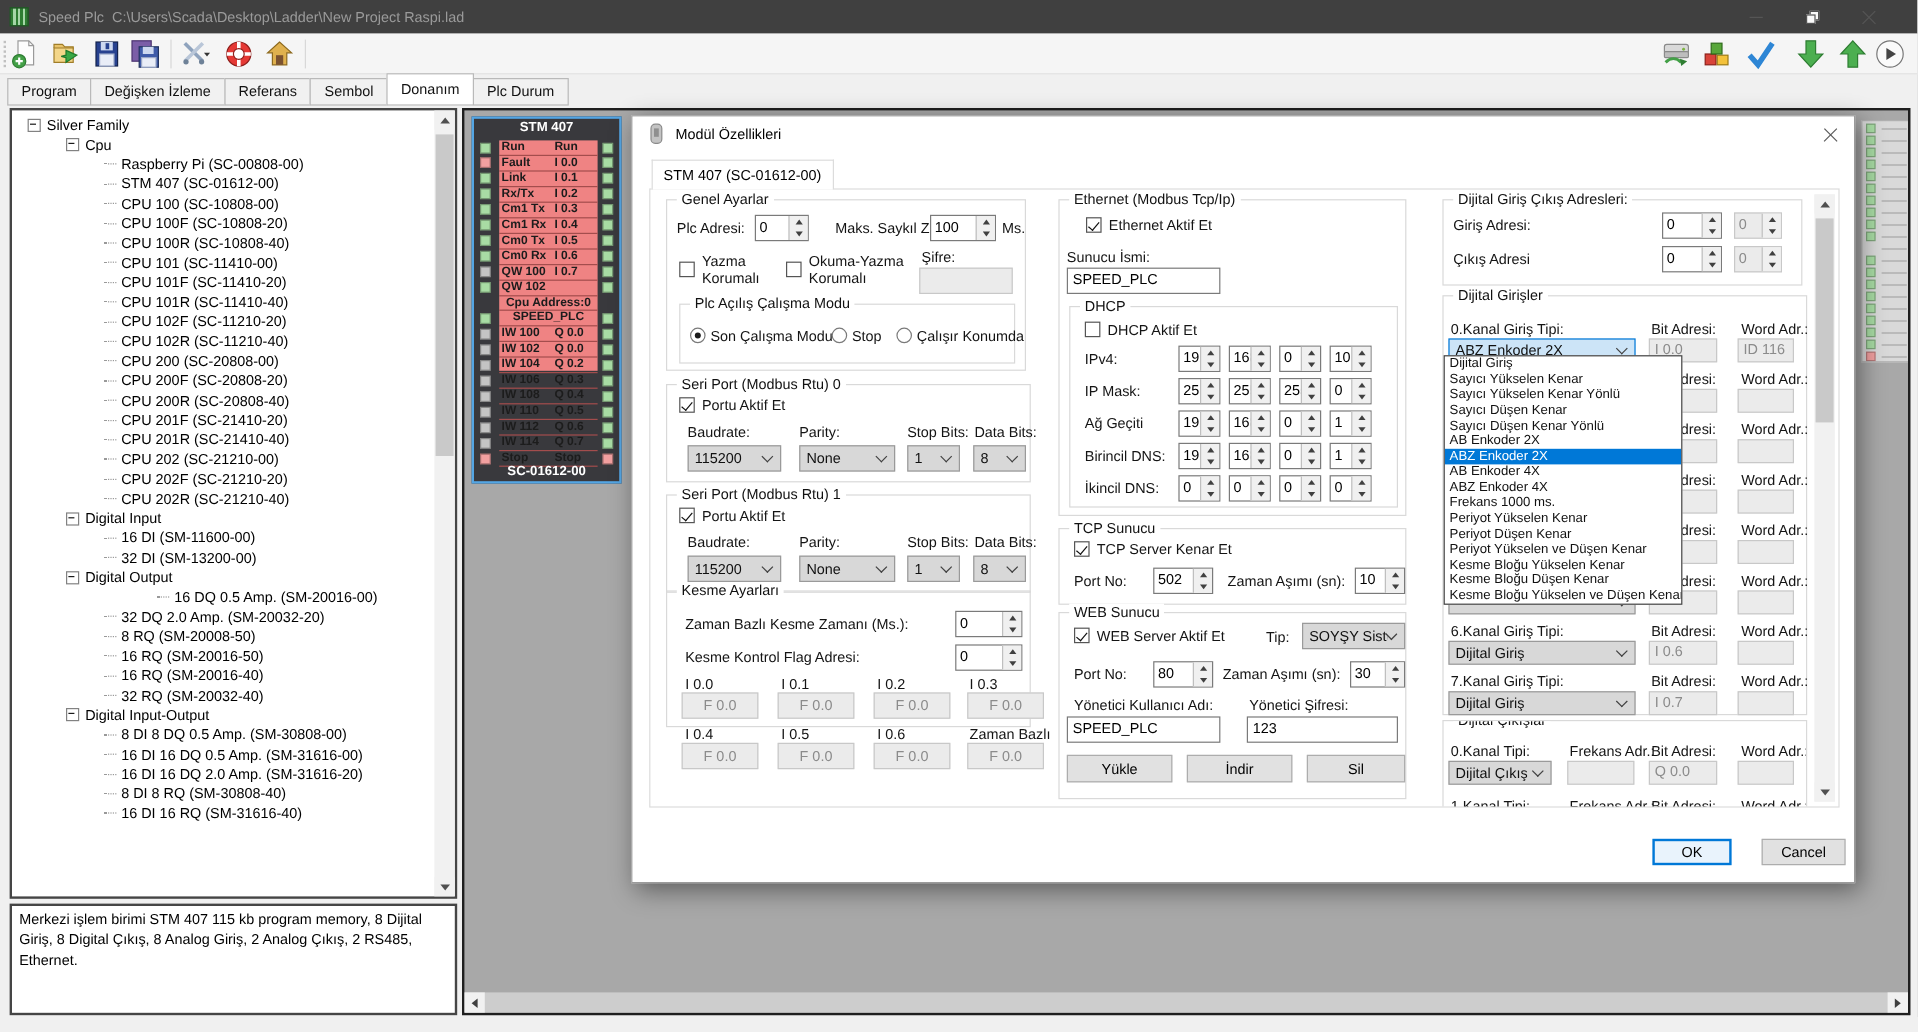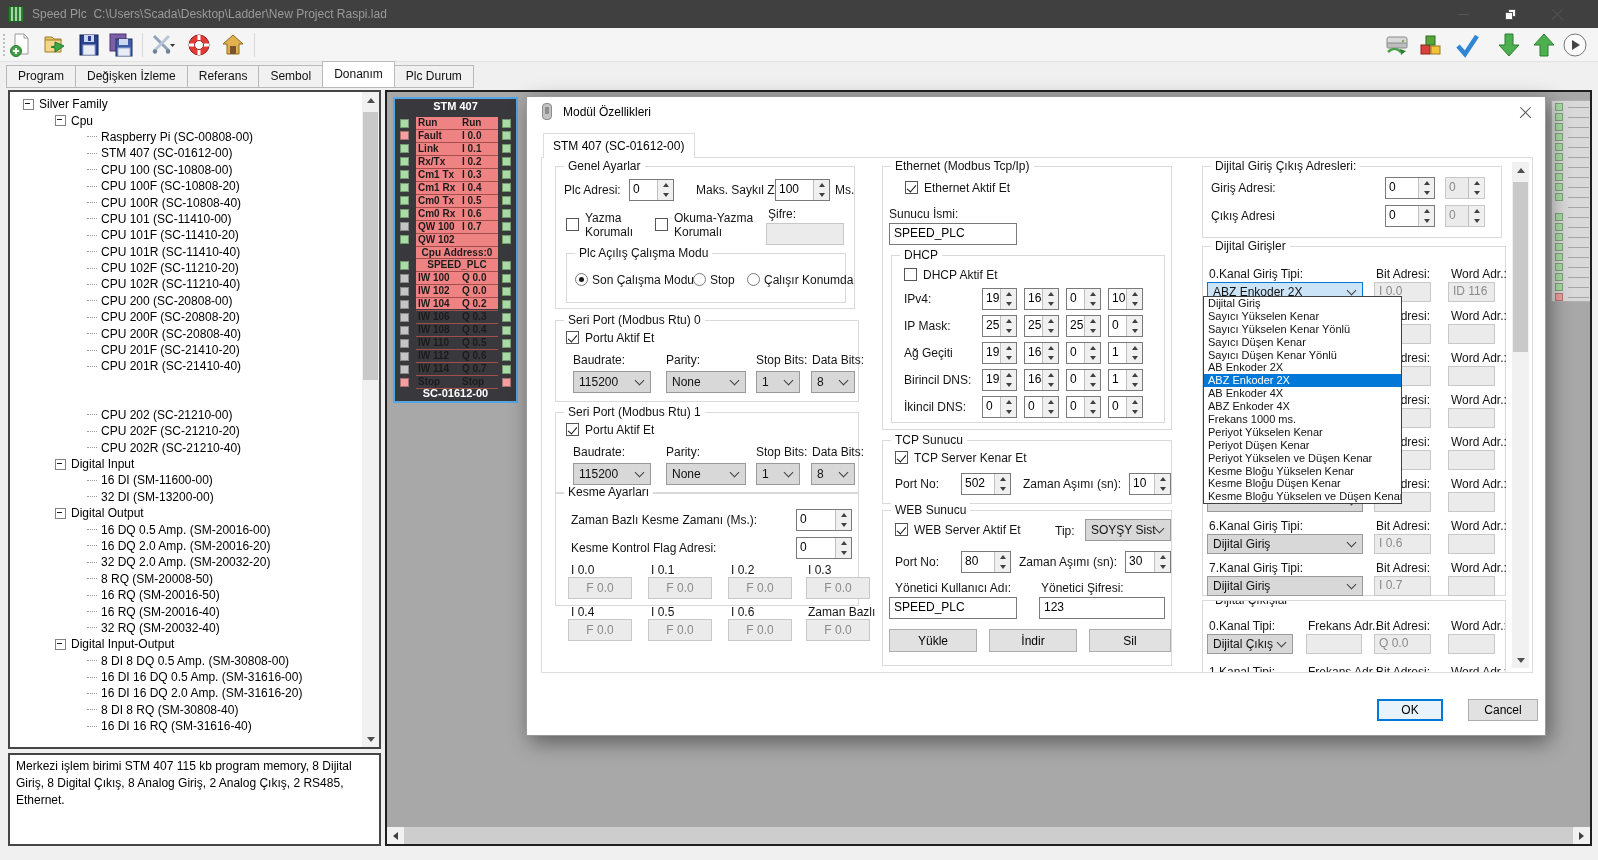--- a/index.html
+++ b/index.html
@@ -255,21 +255,21 @@
           <span>CPU 200R (SC-20808-40)</span>
         </div>
         <div class="trow" style="padding-left: 74px;">
           <span class="tdash"></span>
           <span>CPU 201F (SC-21410-20)</span>
         </div>
         <div class="trow" style="padding-left: 74px;">
           <span class="tdash"></span>
           <span>CPU 201R (SC-21410-40)</span>
         </div>
-        <div class="trow" style="padding-left: 74px; margin-top: 32px;">
+        <div class="trow" style="padding-left: 74px;">
           <span class="tdash"></span>
           <span>CPU 202 (SC-21210-00)</span>
         </div>
         <div class="trow" style="padding-left: 74px;">
           <span class="tdash"></span>
           <span>CPU 202F (SC-21210-20)</span>
         </div>
         <div class="trow" style="padding-left: 74px;">
           <span class="tdash"></span>
           <span>CPU 202R (SC-21210-40)</span>
@@ -283,27 +283,23 @@
           <span>16 DI (SM-11600-00)</span>
         </div>
         <div class="trow" style="padding-left: 74px;">
           <span class="tdash"></span>
           <span>32 DI (SM-13200-00)</span>
         </div>
         <div class="trow" style="padding-left: 42px;">
           <span class="exp"></span>
           <span>Digital Output</span>
         </div>
-        <div class="trow" style="padding-left: 74px;">
+        <div class="trow" style="padding-left: 74px; justify-content: center;">
           <span class="tdash"></span>
           <span>16 DQ 0.5 Amp. (SM-20016-00)</span>
-        </div>
-        <div class="trow" style="padding-left: 74px;">
-          <span class="tdash"></span>
-          <span>16 DQ 2.0 Amp. (SM-20016-20)</span>
         </div>
         <div class="trow" style="padding-left: 74px;">
           <span class="tdash"></span>
           <span>32 DQ 2.0 Amp. (SM-20032-20)</span>
         </div>
         <div class="trow" style="padding-left: 74px;">
           <span class="tdash"></span>
           <span>8 RQ (SM-20008-50)</span>
         </div>
         <div class="trow" style="padding-left: 74px;">

